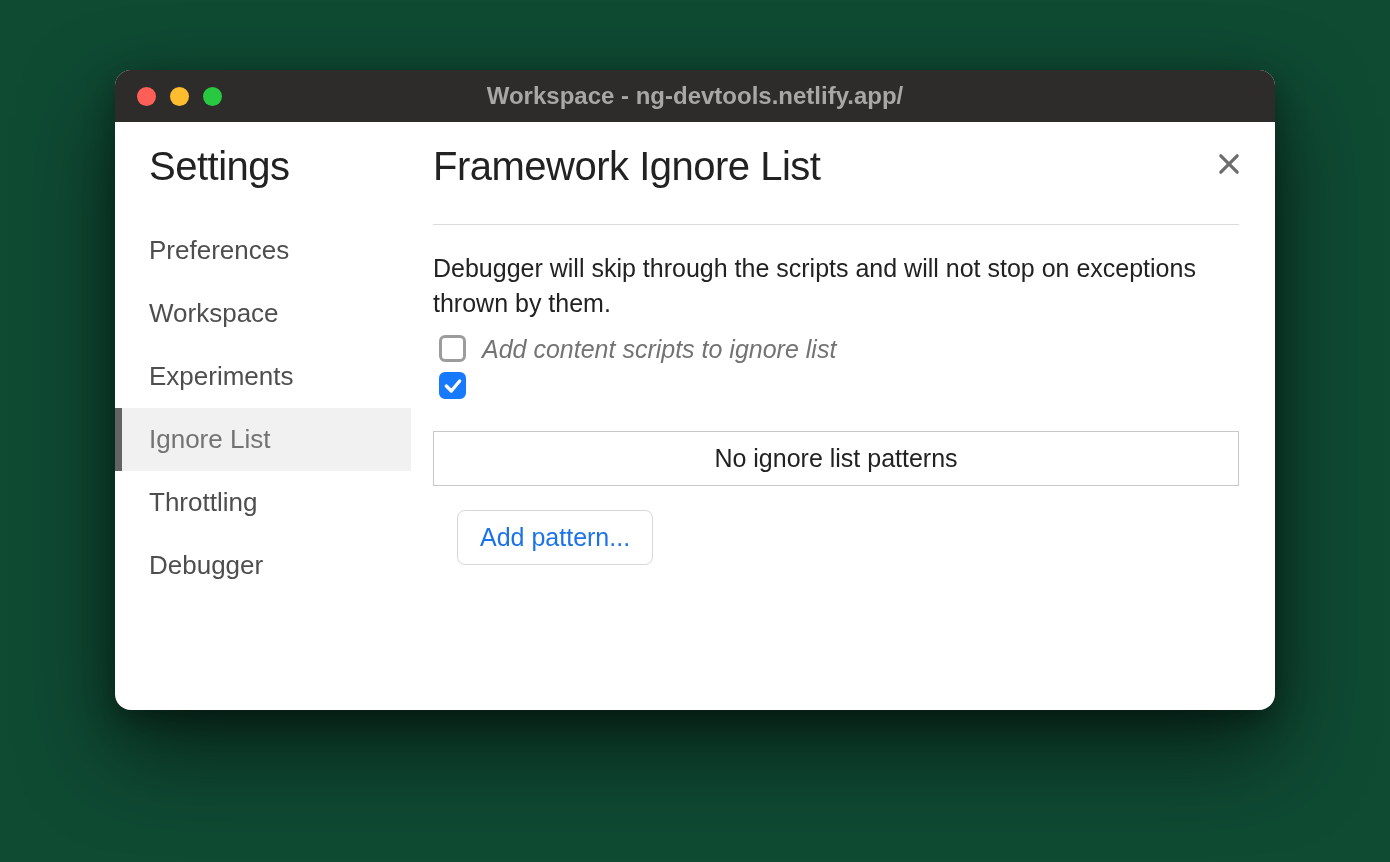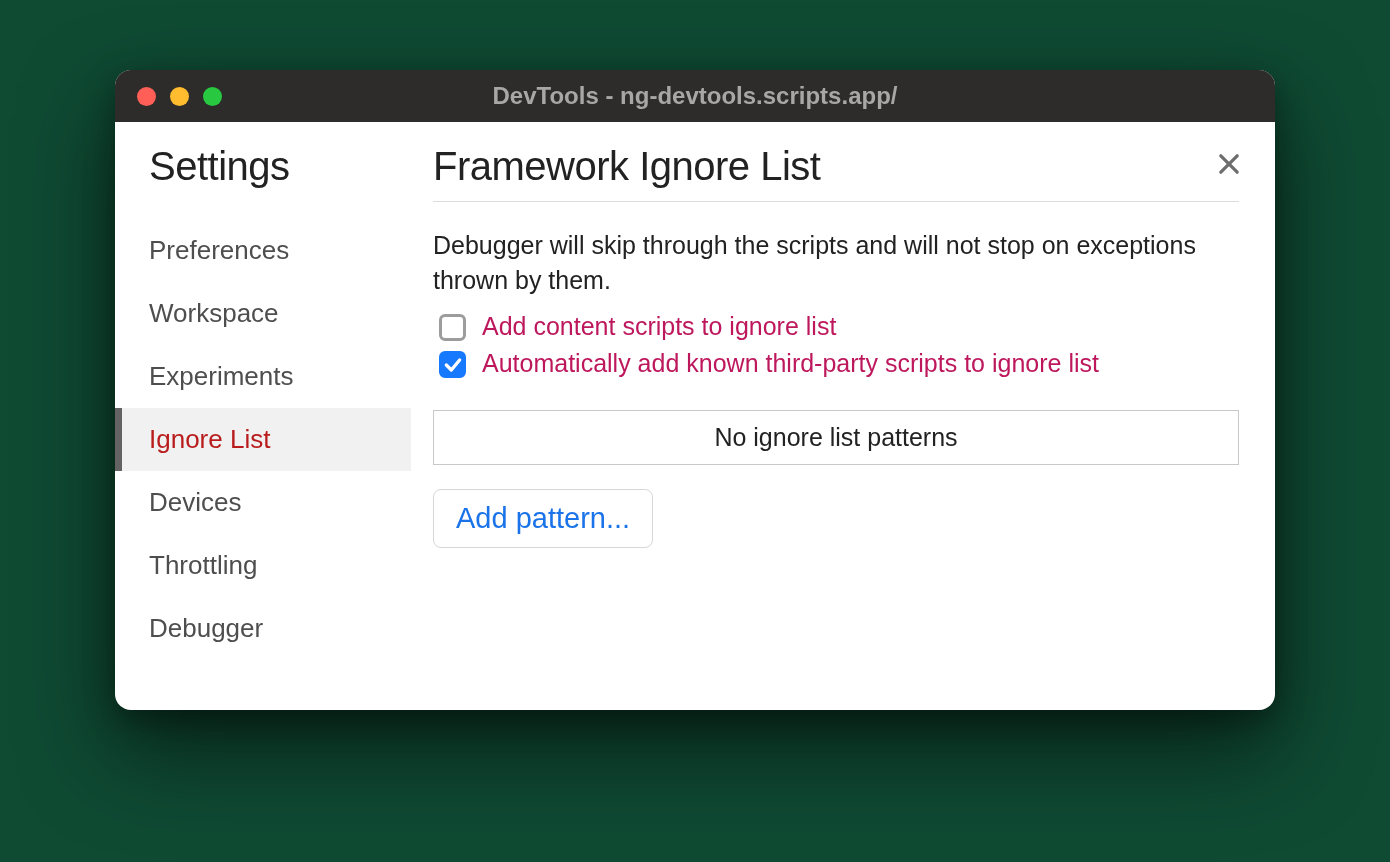--- a/index.html
+++ b/index.html
@@ -81,57 +81,58 @@
     font-size: 26px;
     color: #4e4e4e;
     padding: 16px 0 16px 0;
     cursor: pointer;
     position: relative;
     margin-left: -34px;
     padding-left: 34px;
   }
   .nav-item.selected {
     background: #f1f1f1;
-    color: #b91c1c;
+    color: #737373;
   }
   .nav-item.selected::before {
     content: "";
     position: absolute;
     left: 0; top: 0; bottom: 0;
     width: 7px;
     background: #636363;
   }
   .main {
     flex: 1;
     padding-right: 36px;
     padding-left: 22px;
   }
   .main-heading {
     font-size: 40px;
     font-weight: 500;
     color: #222;
-    padding-bottom: 12px;
+    padding-bottom: 35px;
     border-bottom: 1px solid #dcdcdc;
     letter-spacing: -0.5px;
   }
   .description {
     font-size: 25px;
     color: #222;
     line-height: 1.4;
     margin-top: 26px;
     margin-bottom: 14px;
   }
   .options { margin-left: 6px; }
   .option-row {
     display: flex;
-    align-items: flex-end;
+    align-items: flex-start;
     gap: 16px;
     font-size: 25px;
-    color: #be185d;
+    color: #737373;
     margin-bottom: 8px;
+    font-style: italic;
   }
   .checkbox {
     width: 27px; height: 27px;
     border-radius: 6px;
     flex-shrink: 0;
     display: flex; align-items: center; justify-content: center;
   }
   .checkbox.unchecked {
     border: 3px solid #9c9c9c;
     background: #fff;
@@ -147,79 +148,78 @@
     padding: 12px;
     text-align: center;
     font-size: 25px;
     color: #222;
   }
   .add-pattern-btn {
     margin-top: 24px;
     border: 1px solid #d7d7d7;
     background: #fff;
     color: #1a73e8;
-    font-size: 29px;
+    font-size: 25px;
     padding: 12px 22px;
     border-radius: 8px;
     cursor: pointer;
     font-family: inherit;
+    margin-left: 24px;
   }
 </style>
 </head>
 <body>
 
 <div class="window">
 
   <div class="titlebar">
     <div class="traffic-lights">
       <div class="tl tl-red"></div>
       <div class="tl tl-yellow"></div>
       <div class="tl tl-green"></div>
     </div>
-    <div class="titlebar-title">DevTools - ng-devtools.scripts.app/</div>
+    <div class="titlebar-title">Workspace - ng-devtools.netlify.app/</div>
   </div>
 
   <div class="content">
 
     <div class="close-x">
       <svg viewBox="0 0 24 24" stroke="currentColor" stroke-width="2.8" fill="none" stroke-linecap="round">
         <line x1="5" y1="5" x2="19" y2="19"></line>
         <line x1="19" y1="5" x2="5" y2="19"></line>
       </svg>
     </div>
 
     <aside class="sidebar">
       <div class="sidebar-heading">Settings</div>
       <nav class="nav">
         <div class="nav-item"><span>Preferences</span></div>
         <div class="nav-item"><span>Workspace</span></div>
         <div class="nav-item"><span>Experiments</span></div>
         <div class="nav-item selected"><span>Ignore List</span></div>
-        <div class="nav-item"><span>Devices</span></div>
         <div class="nav-item"><span>Throttling</span></div>
         <div class="nav-item"><span>Debugger</span></div>
       </nav>
     </aside>
 
     <main class="main">
       <h1 class="main-heading">Framework Ignore List</h1>
       <p class="description">Debugger will skip through the scripts and will not stop on exceptions thrown by them.</p>
 
       <div class="options">
         <label class="option-row">
           <span class="checkbox unchecked"></span>
           <span>Add content scripts to ignore list</span>
         </label>
         <label class="option-row">
           <span class="checkbox checked">
             <svg viewBox="0 0 24 24" fill="none" stroke="currentColor" stroke-width="4" stroke-linecap="round" stroke-linejoin="round">
               <polyline points="4 12 10 18 20 6"></polyline>
             </svg>
           </span>
-          <span>Automatically add known third-party scripts to ignore list</span>
         </label>
       </div>
 
       <div class="patterns-box">
         <span>No ignore list patterns</span>
       </div>
 
       <button class="add-pattern-btn">
         <span>Add pattern...</span>
       </button>

